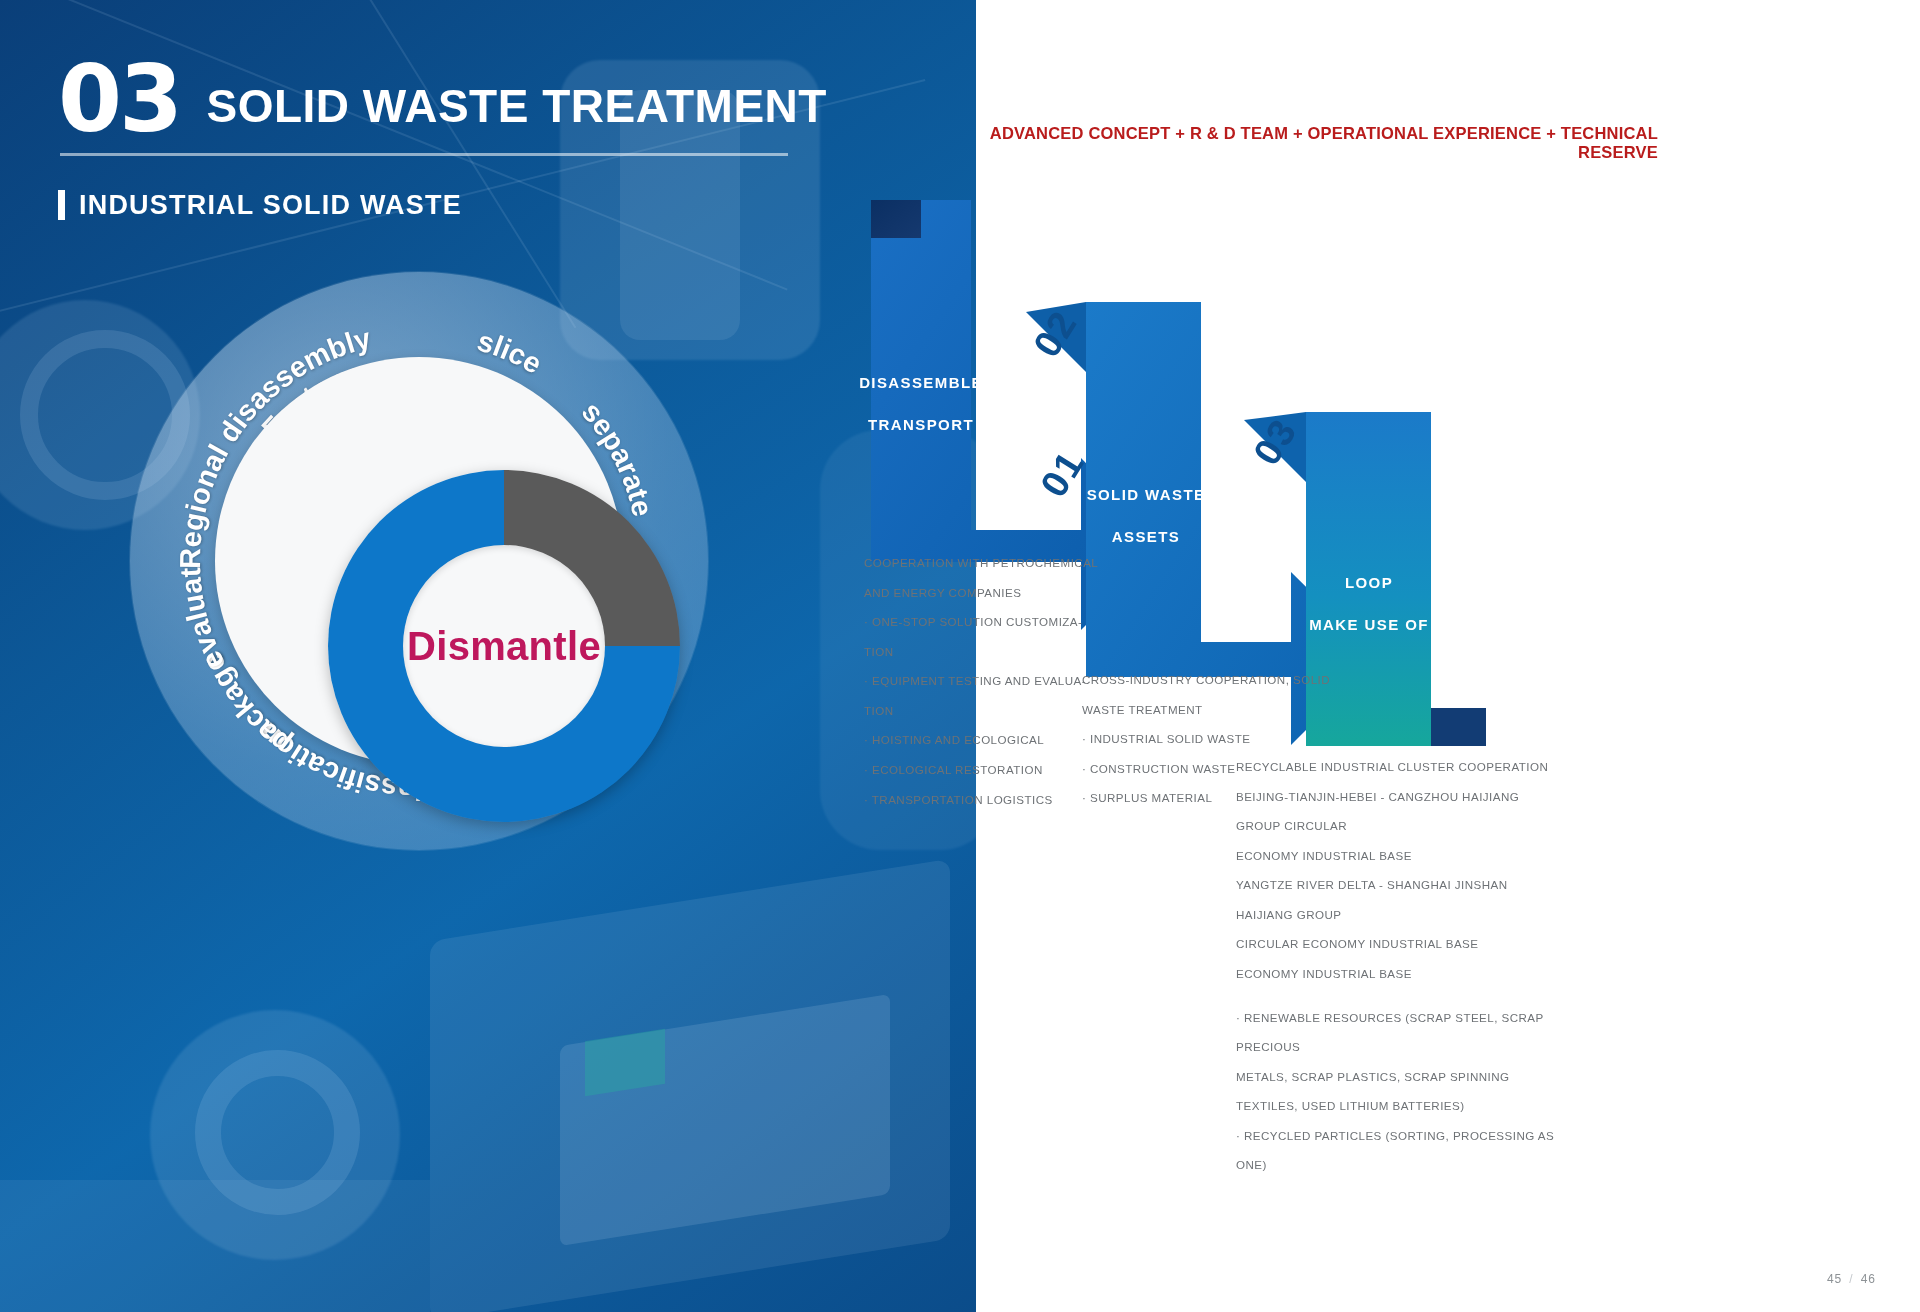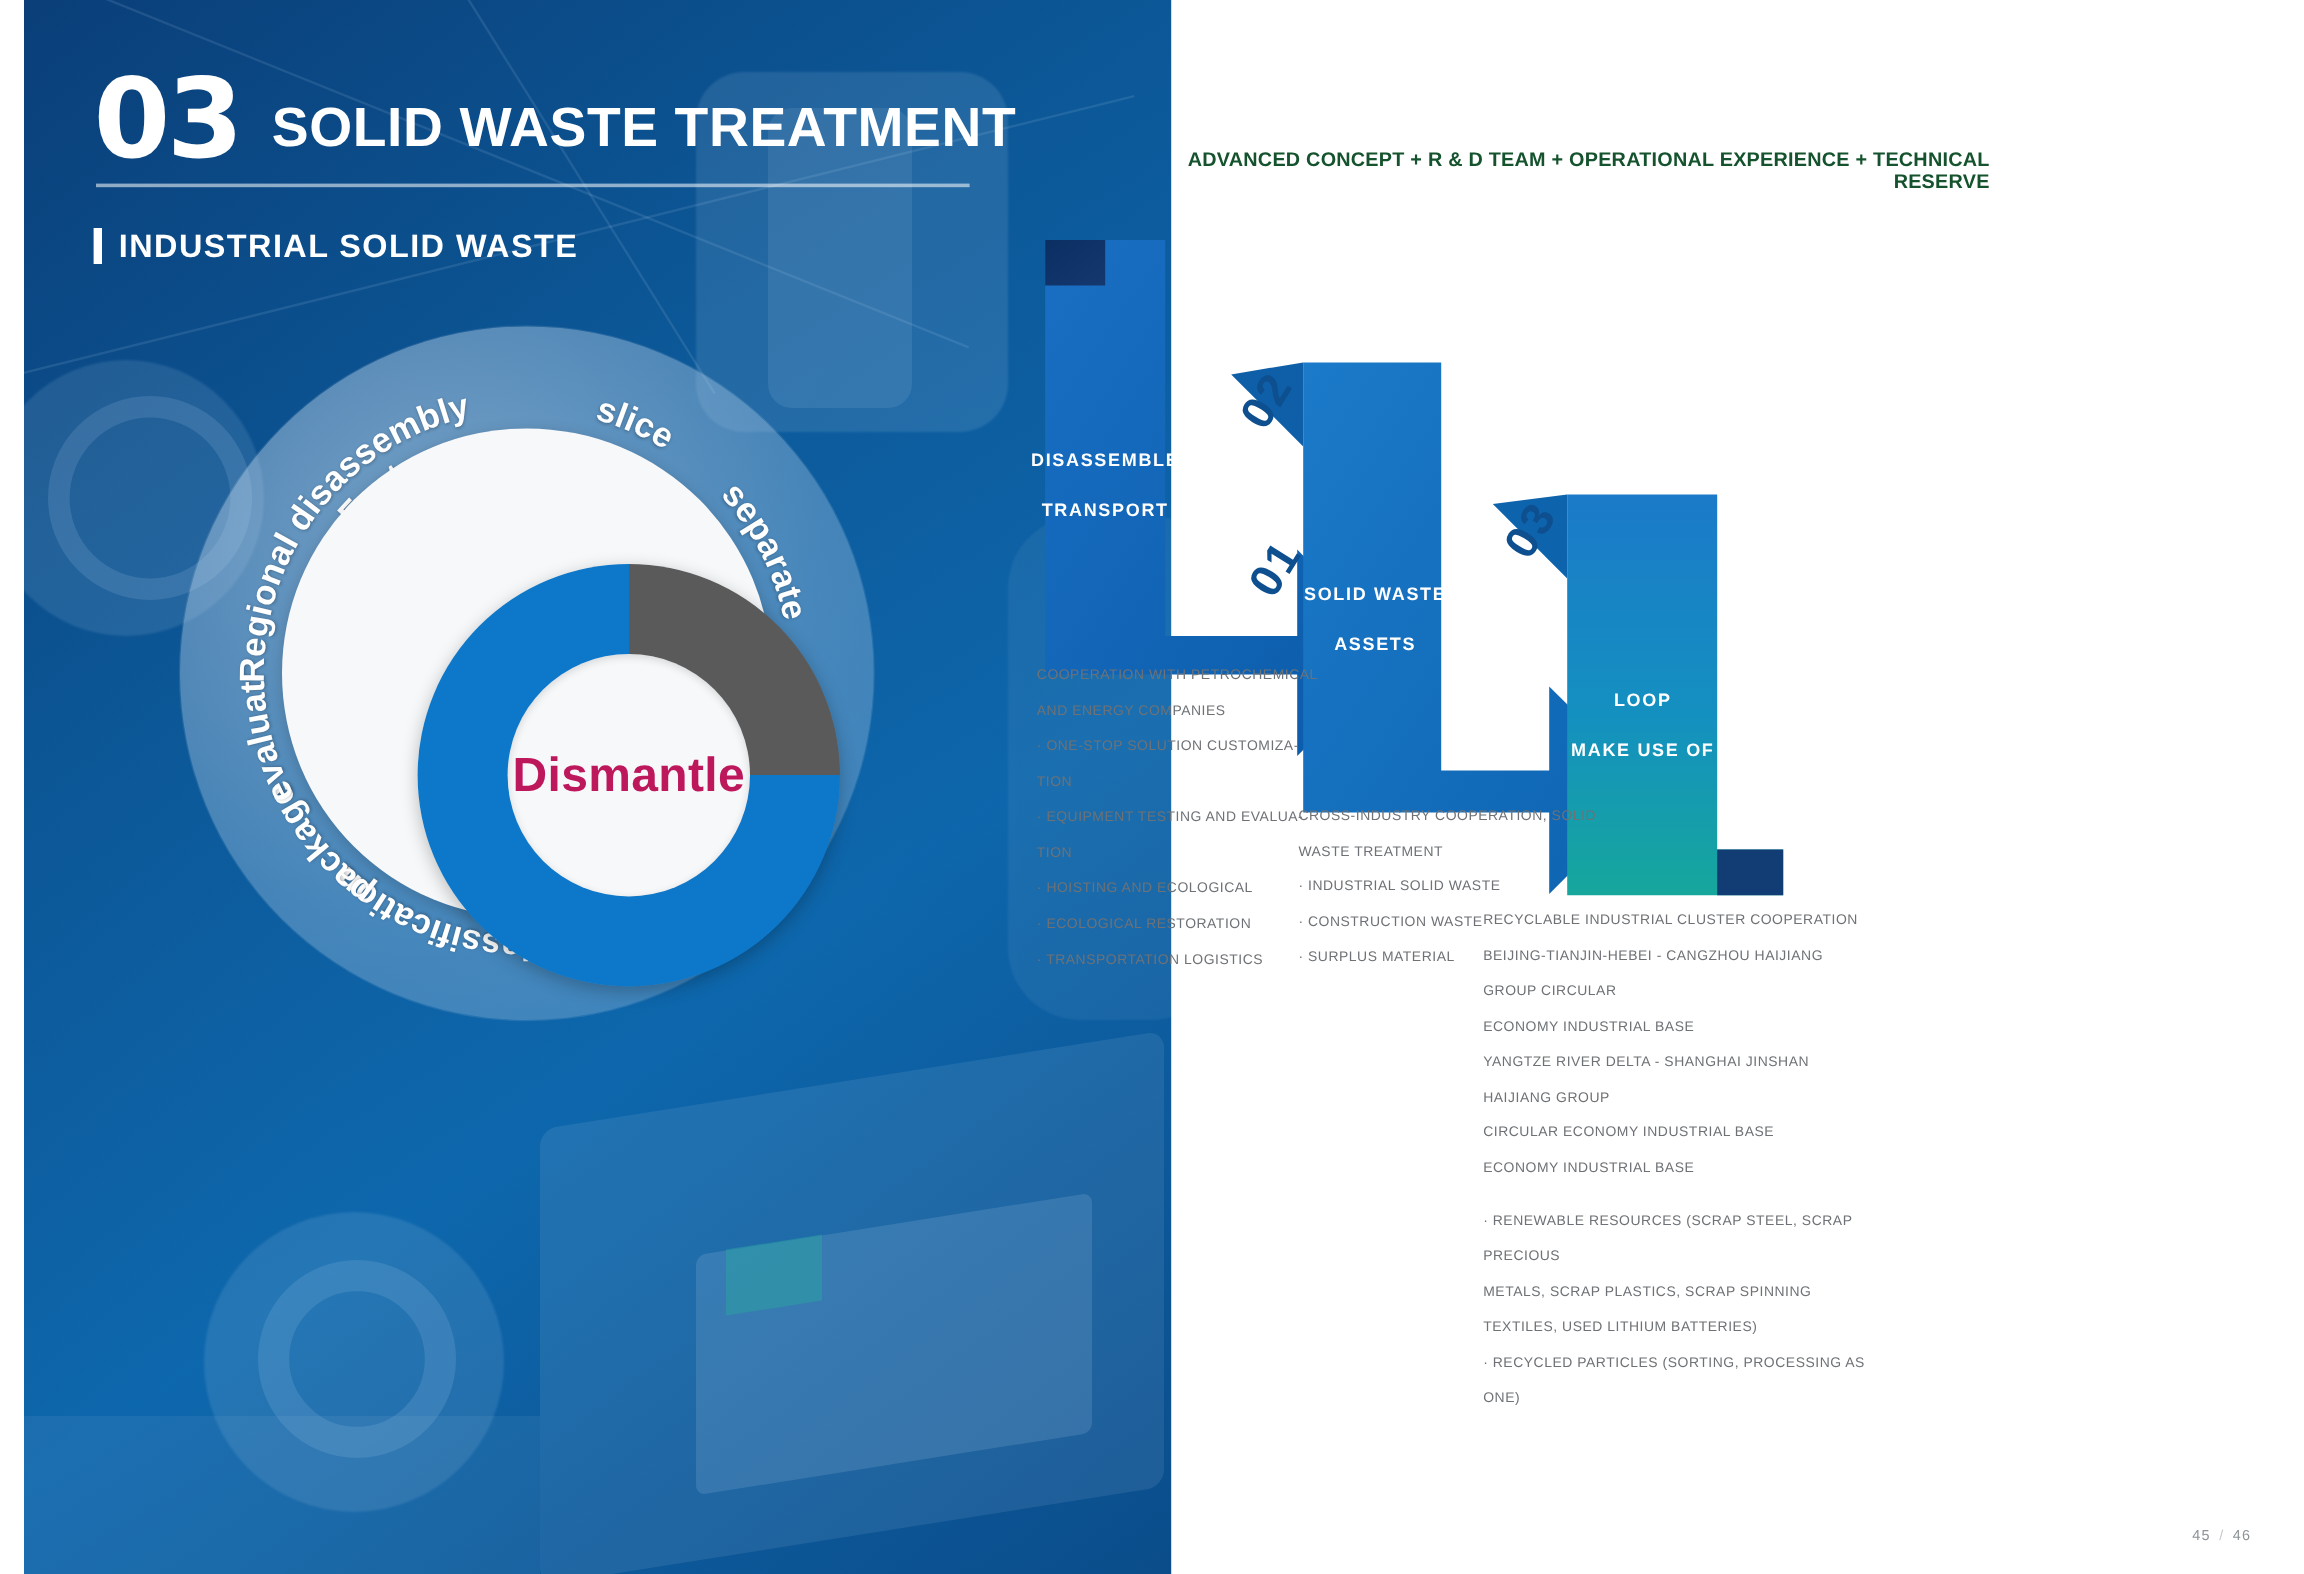--- a/index.html
+++ b/index.html
@@ -10,21 +10,20 @@
   #page { position:relative; width:1920px; height:1312px; background:#fff; }
 
   
   #left-panel {
     position:absolute; left:0; top:0; width:976px; height:1312px;
     overflow:hidden;
     background:
       linear-gradient(145deg, rgba(10,62,120,0.92) 0%, rgba(12,88,152,0.88) 35%,
                       rgba(14,105,175,0.86) 62%, rgba(11,76,138,0.93) 100%),
       linear-gradient(110deg,#0b4a86 0%,#0d5f9e 40%,#0a4e8c 100%);
-    margin-left: 20px;
   }
   
   .photo-shape { position:absolute; border-radius:50%; opacity:.13; background:#bcd9f2;
                  filter:blur(1px); }
   .photo-rect  { position:absolute; opacity:.10; background:#cfe4f7; }
   .photo-ring  { position:absolute; border-radius:50%; border:18px solid rgba(190,220,245,.14); }
   .photo-line  { position:absolute; background:rgba(200,226,248,.12); }
 
   
   #left-header { position:absolute; left:58px; top:62px; z-index:6; }
@@ -68,21 +67,21 @@
     border-radius:50%; background:#f7f8f9;
     box-shadow:inset 0 2px 7px rgba(0,0,0,.14);
     display:flex; align-items:center; justify-content:center;
   }
   #donut-center-label { font-size:40px; font-weight:800; color:#be185d; letter-spacing:.3px; }
 
   
   #right-panel { position:absolute; left:976px; top:0; width:944px; height:1312px; background:#fff; }
   #right-header {
     position:absolute; left:-18px; top:124px; width:700px;
-    text-align:right; color:#14532d; font-size:16.5px; font-weight:800; letter-spacing:.2px;
+    text-align:right; color:#b91c1c; font-size:16.5px; font-weight:800; letter-spacing:.2px;
   }
 
   
   #ribbon-stage { position:absolute; left:-110px; top:190px; width:720px; height:560px; }
 
   
   .textblock { position:absolute; color:#6e7276; font-size:11.6px; letter-spacing:.45px; line-height:2.55; }
   #tb1 { left:-112px; top:548px; width:260px; }
   #tb2 { left:106px; top:665px; width:250px; }
   #tb3 { left:260px; top:752px; width:330px; }

